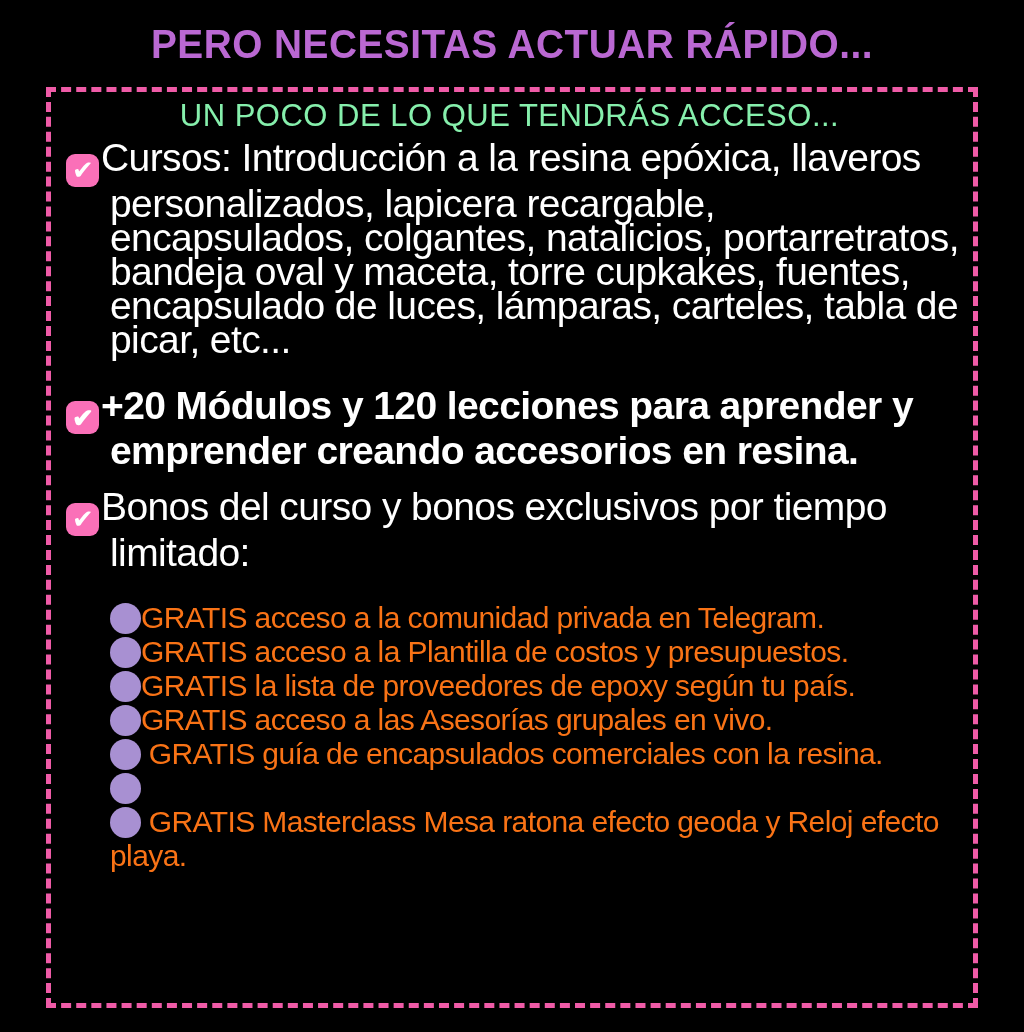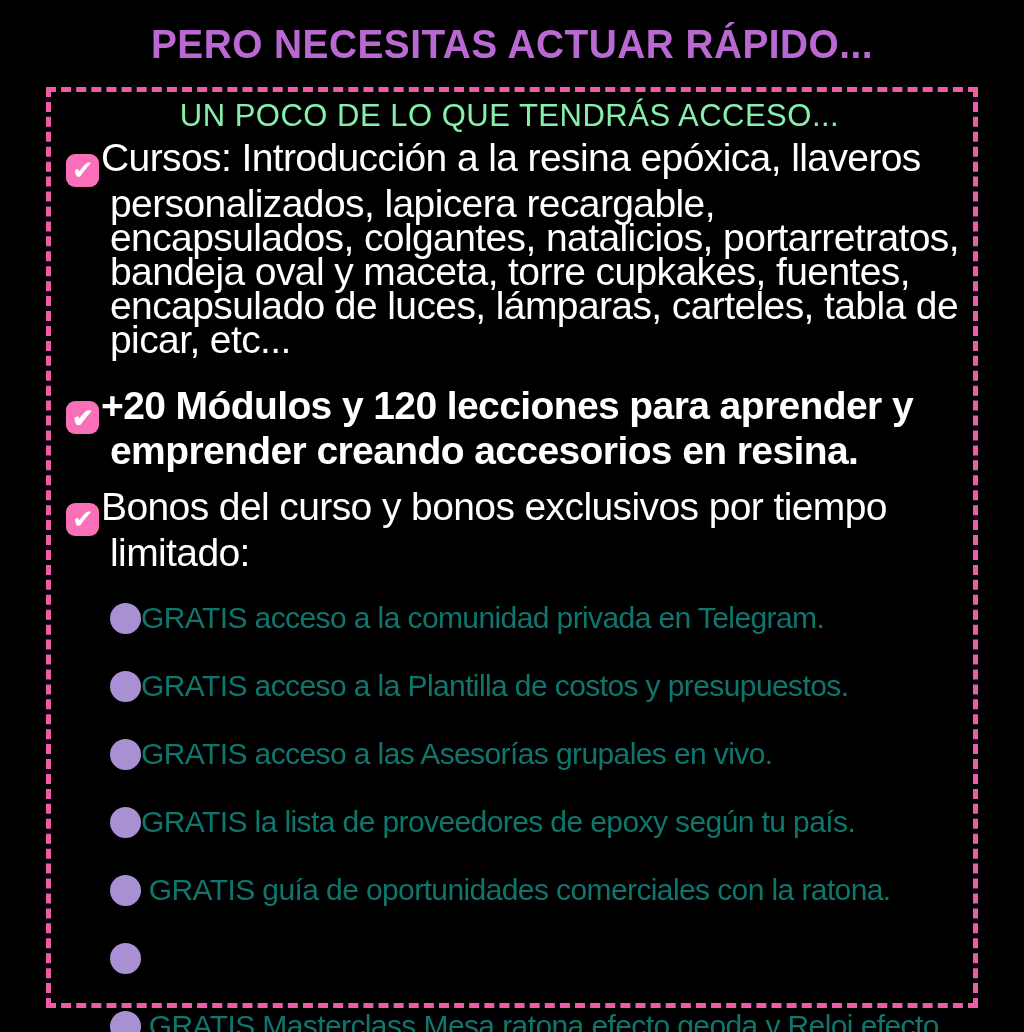--- a/index.html
+++ b/index.html
@@ -63,28 +63,28 @@
     border-radius: 9px;
     background: #fa70b8;
     color: #ffffff;
     font-size: 26px;
     vertical-align: -8px;
     margin-right: 2px;
     text-indent: 0;
   }
   .check-icon::before { content: "✔"; }
   .bonus-item {
-    color: #0f766e;
+    color: #f97316;
     font-size: 30px;
     line-height: 34px;
     letter-spacing: -0.6px;
     margin-left: 54px;
   }
   .bonus-item.first { margin-top: 31px; }
-  .bonus-item + .bonus-item { margin-top: 34px; }
+  .bonus-item + .bonus-item { }
   .dot {
     display: inline-block;
     width: 31px;
     height: 31px;
     border-radius: 50%;
     background: #a890d2;
     vertical-align: -6px;
   }
 </style>
 </head>
@@ -112,29 +112,29 @@
 
     <div class="bonus-item first">
       <span class="dot"></span><span>GRATIS acceso a la comunidad privada en Telegram.</span>
     </div>
 
     <div class="bonus-item">
       <span class="dot"></span><span>GRATIS acceso a la Plantilla de costos y presupuestos.</span>
     </div>
 
     <div class="bonus-item">
+      <span class="dot"></span><span>GRATIS la lista de proveedores de epoxy según tu país.</span>
+    </div>
+
+    <div class="bonus-item">
       <span class="dot"></span><span>GRATIS acceso a las Asesorías grupales en vivo.</span>
     </div>
 
     <div class="bonus-item">
-      <span class="dot"></span><span>GRATIS la lista de proveedores de epoxy según tu país.</span>
-    </div>
-
-    <div class="bonus-item">
-      <span class="dot"></span><span> GRATIS guía de oportunidades comerciales con la ratona.</span>
+      <span class="dot"></span><span> GRATIS guía de encapsulados comerciales con la resina.</span>
     </div>
 
     <div class="bonus-item">
       <span class="dot"></span>
     </div>
 
     <div class="bonus-item">
       <span class="dot"></span><span> GRATIS Masterclass Mesa ratona efecto geoda y Reloj efecto playa.</span>
     </div>
 

